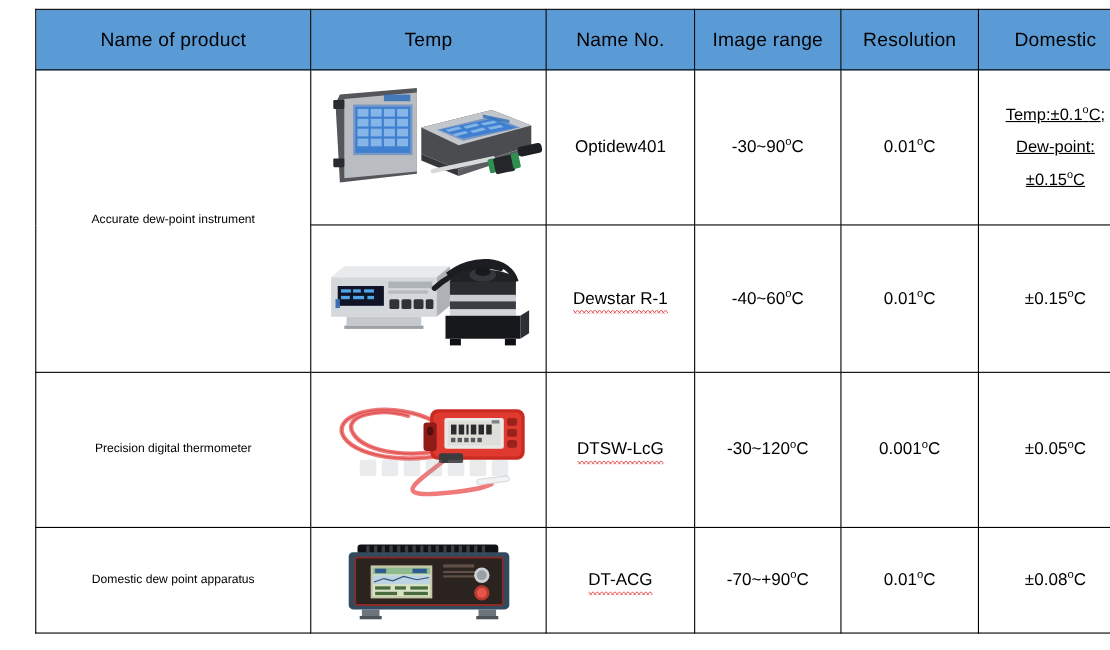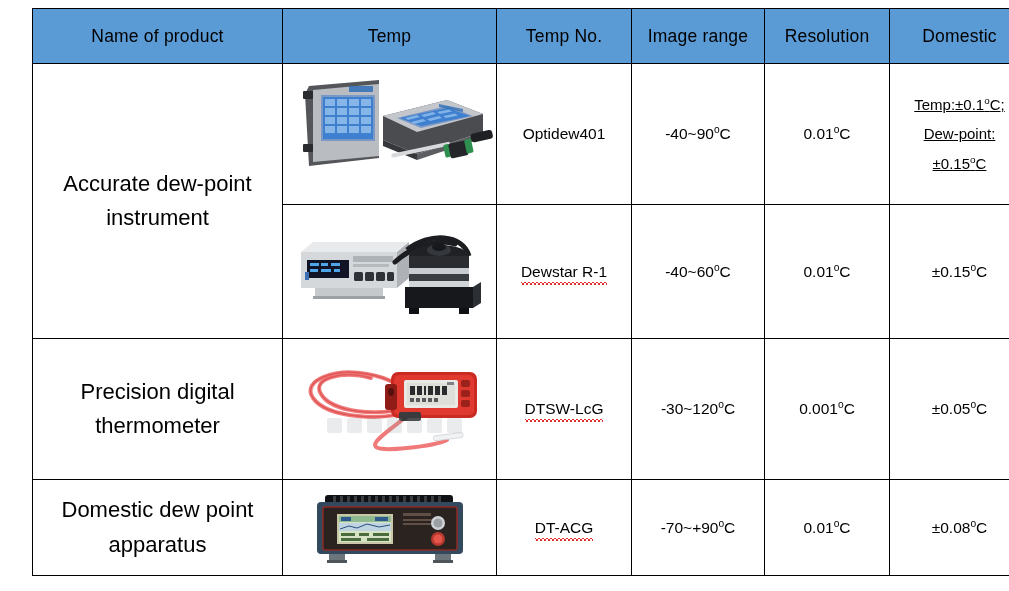--- a/index.html
+++ b/index.html
@@ -53,21 +53,21 @@
   }
   tbody td {
     font-size: 15.5px;
   }
   .row-h1 { height: 141px; }
   .row-h2 { height: 134px; }
   .row-h3 { height: 141px; }
   .row-h4 { height: 96px; }
 
   .name-cell {
-    font-size: 22px;
+    font-size: 11px;
     line-height: 1.55;
     padding: 0 14px;
   }
   .model-cell {
     position: relative;
     text-decoration: underline;
   }
   .model-text {
     display: inline-block;
     position: relative;
@@ -120,21 +120,21 @@
         <col class="c-model">
       <col class="c-temp">
         <col class="c-res">
         <col class="c-acc">
     </colgroup>
 
     <thead>
       <tr>
         <th>Name of product</th>
         <th>Temp</th>
-        <th>Temp No.</th>
+        <th>Name No.</th>
         <th>Image range</th>
         <th>Resolution</th>
         <th>Domestic</th>
       </tr>
     </thead>
 
     <tbody>
 
       <tr class="row-h1">
         <td class="name-cell" rowspan="2">Accurate dew-point instrument</td>
@@ -196,21 +196,21 @@
                 <rect x="177" y="72" width="7" height="14" rx="1.5" transform="rotate(-12 177 72)" fill="#2f8f4e"></rect>
                 <rect x="183" y="66" width="22" height="9" rx="3" transform="rotate(-12 183 66)" fill="#1f2023"></rect>
               </g>
             </svg>
           </div>
         </td>
         <td class="model-cell">
           <span class="model-text">Optidew401</span>
         </td>
         <td>
-          <span>-40~90</span><sup class="deg">o</sup><span>C</span>
+          <span>-30~90</span><sup class="deg">o</sup><span>C</span>
         </td>
         <td>
           <span>0.01</span><sup class="deg">o</sup><span>C</span>
         </td>
         <td class="acc-multiline">
           <div><span>Temp:±0.1</span><sup class="deg">o</sup><span>C</span><span>;</span></div>
           <div><span>Dew-point:</span></div>
           <div><span>±0.15</span><sup class="deg">o</sup><span>C</span></div>
         </td>
       </tr>

